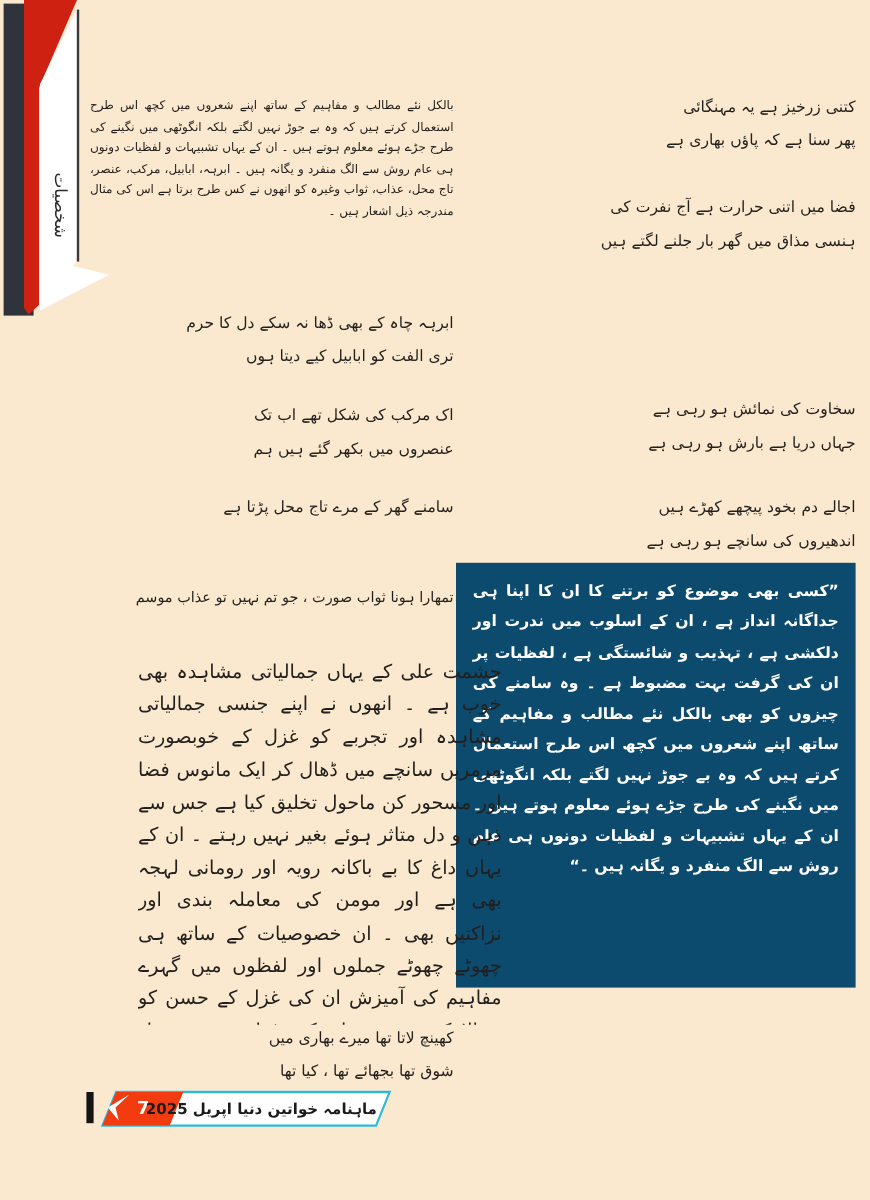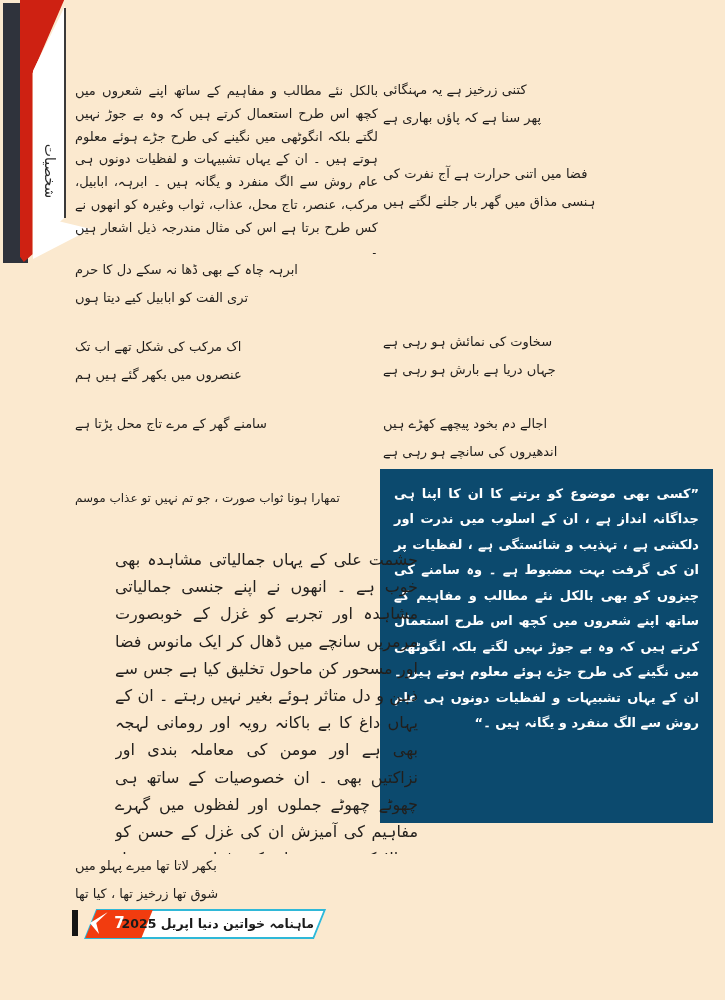--- a/index.html
+++ b/index.html
@@ -1,24 +1,24 @@
 <!DOCTYPE html>
 <html lang="ur"><head>
 <meta charset="utf-8">
 <style>
   html,body{margin:0;padding:0;}
   .page{position:relative;width:725px;height:1000px;background:#fbe9cf;
         font-family:"DejaVu Sans",sans-serif;color:#221f1c;overflow:hidden;}
   .abs{position:absolute;}
   .colL{left:75px;width:303px;}
   .colR{left:383px;width:330px;}
-  .prose{direction:rtl;text-align:justify;font-size:13px;line-height:1.75;overflow:hidden;}
+  .prose{direction:rtl;text-align:justify;font-size:10px;line-height:1.75;overflow:hidden;}
   .prose.small{font-size:16px;line-height:1.7;margin-left:40px;}
   .indent{text-indent:20px;}
-  .couplet{direction:rtl;text-align:left;font-size:13px;line-height:2.15;}
+  .couplet{direction:rtl;text-align:right;font-size:13px;line-height:2.15;}
   .couplet.small{font-size:12px;}
   .misra{white-space:nowrap;}
   .quote-box{left:380px;width:333px;background:#0c4a6e;color:#ffffff;
              padding:12px 14px;box-sizing:border-box;height:354px;overflow:hidden;
              direction:rtl;text-align:justify;font-weight:700;font-size:13px;line-height:1.96;}
   
   .sb-dark{left:3px;top:3px;width:25px;height:260px;background:#2f333c;}
   .sb-red{left:20px;top:0;width:48px;height:262px;background:#ce2112;
           clip-path:polygon(0 0,92% 0,26% 28%,26% 97%,8% 100%,0 98%);}
   .sb-white{left:33px;top:6px;width:32px;height:240px;background:#ffffff;
@@ -86,22 +86,22 @@
   <div class="abs colL couplet" style="top:410px">
     <div class="misra">سامنے گھر کے مرے تاج محل پڑتا ہے</div>
   </div>
   <div class="abs colL couplet small" style="top:486px">
     <div class="misra">تمھارا ہونا ثواب صورت ، جو تم نہیں تو عذاب موسم</div>
   </div>
 
   <div class="abs colL prose small" style="top:546px;height:308px">حشمت علی کے یہاں جمالیاتی مشاہدہ بھی خوب ہے ۔ انھوں نے اپنے جنسی جمالیاتی مشاہدہ اور تجربے کو غزل کے خوبصورت مرمریں سانچے میں ڈھال کر ایک مانوس فضا اور مسحور کن ماحول تخلیق کیا ہے جس سے ذہن و دل متاثر ہوئے بغیر نہیں رہتے ۔ ان کے یہاں داغ کا بے باکانہ رویہ اور رومانی لہجہ بھی ہے اور مومن کی معاملہ بندی اور نزاکتیں بھی ۔ ان خصوصیات کے ساتھ ہی چھوٹے چھوٹے جملوں اور لفظوں میں گہرے مفاہیم کی آمیزش ان کی غزل کے حسن کو دوبالا کرتی ہے ۔ ان کی غزلوں میں سہل ممتنع کی خوبی بھی پائی جاتی ہے ۔ غزلیں چاہے چھوٹی بحر کی ہوں یا بڑی بحر کی یہ خصوصیت ان کے بیشتر اشعار میں نظر آتی ہے جسے پڑھ کر ایک طرح کی خوشی، وارفتگی اور سرشاری کی کیفیت پیدا ہوتی ہے ۔</div>
 
   <div class="abs colL couplet" style="top:852px">
-    <div class="misra">بکھر لاتا تھا میرے پہلو میں</div>
-    <div class="misra">شوق تھا زرخیز تھا ، کیا تھا</div>
+    <div class="misra">کھینچ لاتا تھا میرے بھاری میں</div>
+    <div class="misra">شوق تھا بجھائے تھا ، کیا تھا</div>
   </div>
 
   <div class="abs f-bar"></div>
   <div class="abs f-banner">
     <div class="f-red">
       <span class="f-num">7</span>
       <span class="f-notch"></span>
     </div>
     <div class="f-label">ماہنامہ خواتین دنیا اپریل 2025</div>
   </div>

